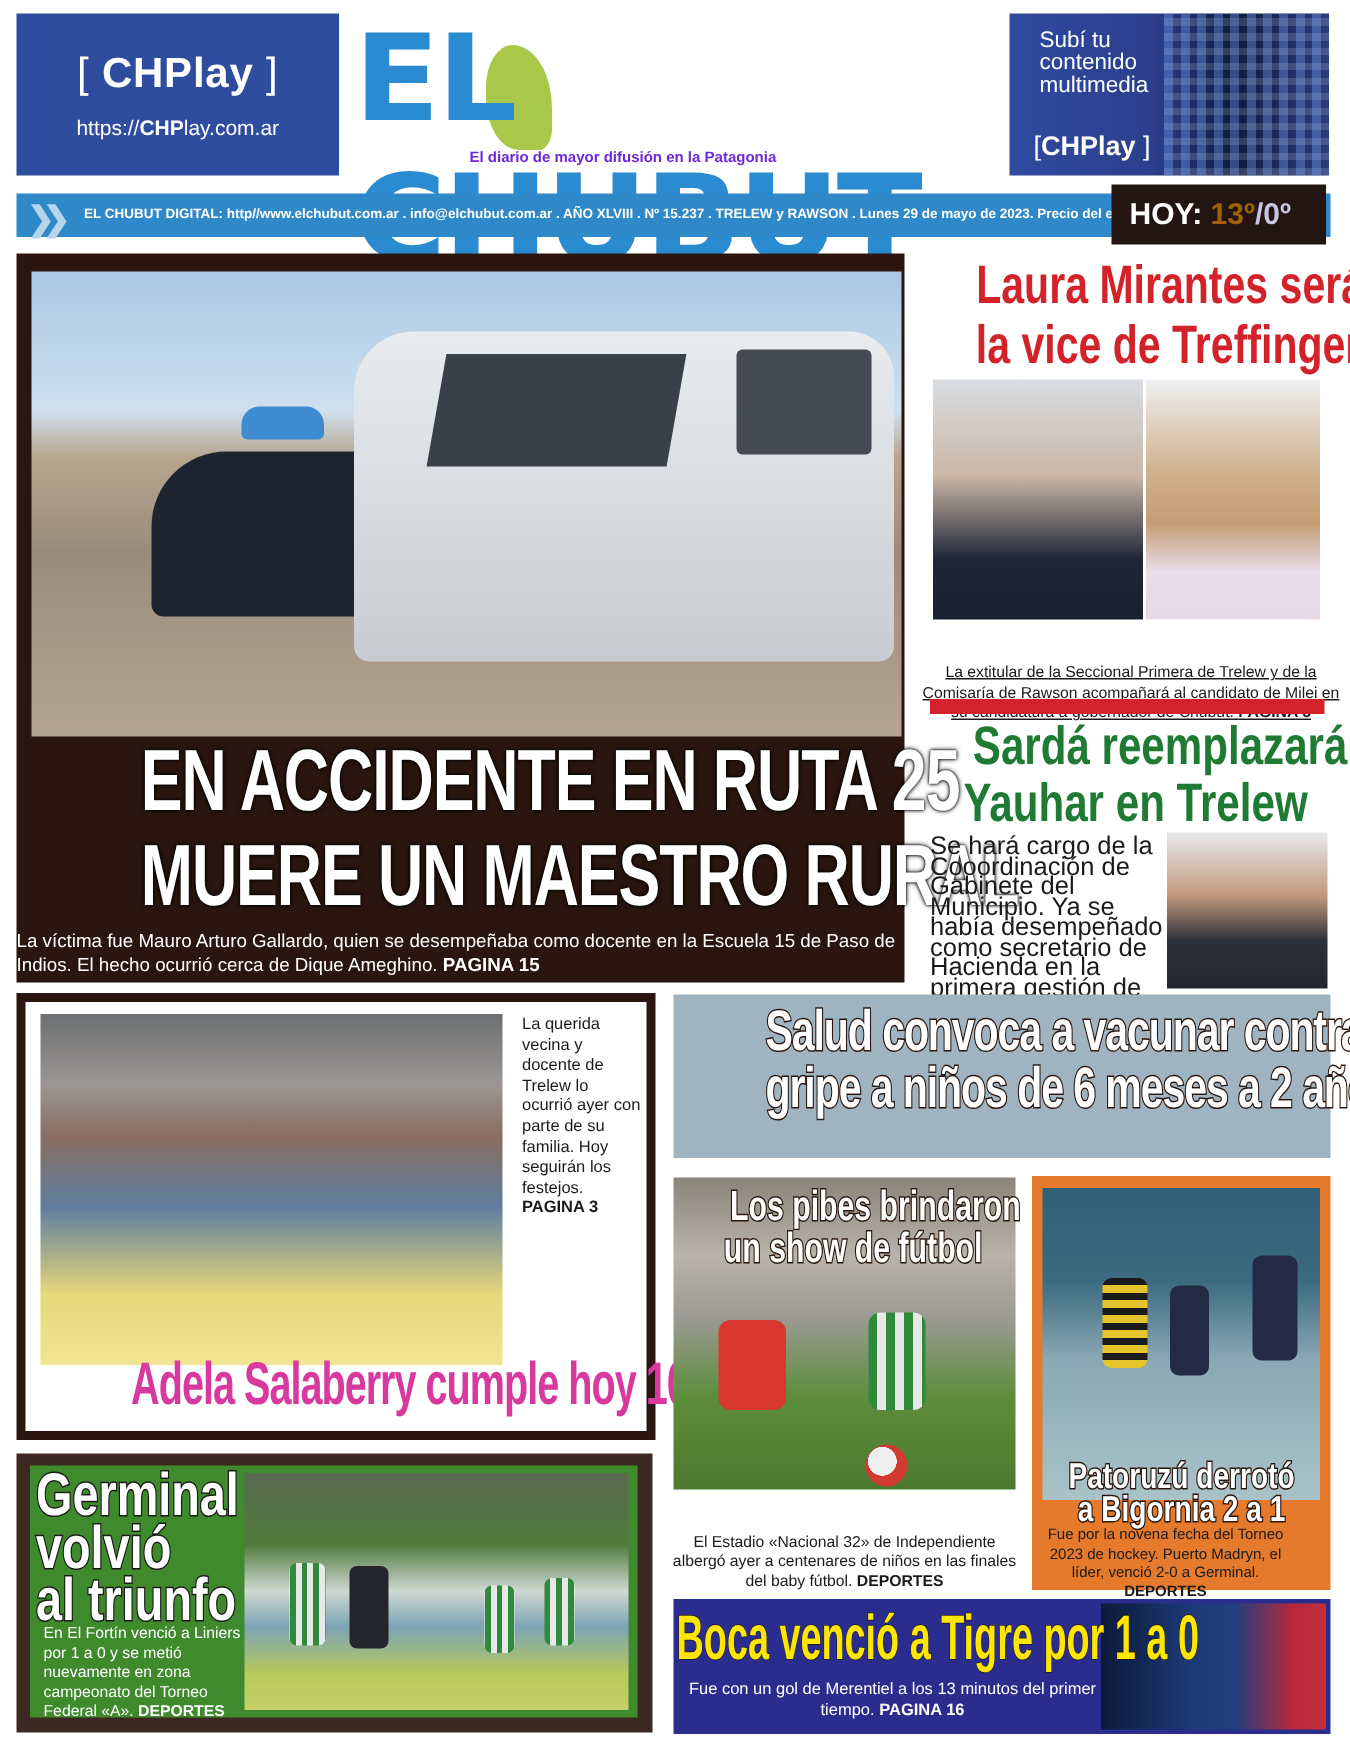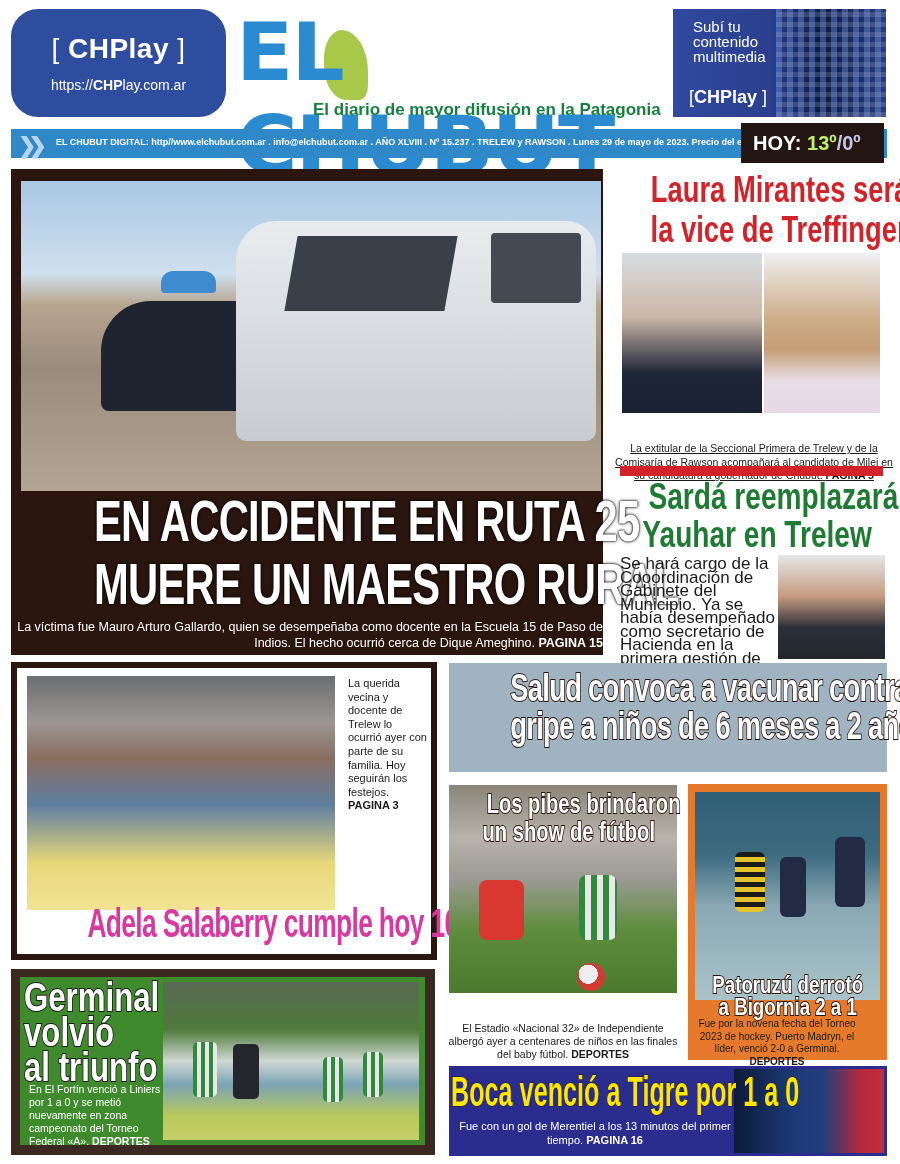--- a/index.html
+++ b/index.html
@@ -1,53 +1,53 @@
 <!DOCTYPE html>
 <html><head>
 <meta charset="utf-8">
 <style>
   * { box-sizing: border-box; margin: 0; padding: 0; }
   body { width: 900px; height: 1164px; background: #ffffff; position: relative; overflow: hidden; font-family: "Liberation Sans", sans-serif; }
   .abs { position: absolute; }
 
   
-  #ad-left { left: 11px; top: 9px; width: 215px; height: 108px; background: #2f4d9e; color: #fff; text-align: center; border-radius: 27px; }
+  #ad-left { left: 11px; top: 9px; width: 215px; height: 108px; background: #2f4d9e; color: #fff; text-align: center; }
   #ad-left .brand { font-size: 28px; font-weight: bold; margin-top: 24px; letter-spacing: 0.5px; }
   #ad-left .brand .br { font-weight: normal; }
   #ad-left .url { font-size: 14px; margin-top: 12px; }
   #logo { left: 236px; top: 18px; width: 430px; height: 82px; }
   #logo .lt { position: absolute; font-family: "DejaVu Sans", sans-serif; font-weight: bold; font-size: 80px; letter-spacing: -2px; color: #2a8bd0; top: -12px; transform: scaleX(1.05); transform-origin: left top; }
   #logo .map { position: absolute; left: 88px; top: 12px; width: 44px; height: 70px; background: #a8c84a; border-radius: 40% 60% 20% 50%; }
-  #tagline { left: 313px; top: 100px; font-size: 17px; font-weight: bold; color: #15803d; }
+  #tagline { left: 313px; top: 100px; font-size: 10px; font-weight: bold; color: #6d28d9; }
   #ad-right { left: 673px; top: 9px; width: 213px; height: 108px; background: linear-gradient(90deg, #2f4aa0 0%, #2b3f8c 45%, #101a40 70%, #2a3c7a 100%); color: #fff; overflow: hidden; }
   #ad-right .screens { position: absolute; right: 0; top: 0; width: 110px; height: 108px;
     background: repeating-linear-gradient(90deg, rgba(120,170,255,0.35) 0 6px, transparent 6px 11px), repeating-linear-gradient(0deg, rgba(255,255,255,0.15) 0 5px, transparent 5px 10px); }
   #ad-right .txt { position: absolute; left: 20px; top: 10px; font-size: 15px; line-height: 15px; }
   #ad-right .brand { position: absolute; left: 16px; top: 78px; font-size: 18px; font-weight: bold; }
 
   #infobar { left: 11px; top: 129px; width: 876px; height: 29px; background: #2f88c8; }
   #infobar .chev { position: absolute; left: 7px; top: 4px; color: #b8d4ec; font-size: 22px; font-weight: bold; letter-spacing: -8px; }
   #infobar .text { position: absolute; left: 45px; top: 8px; font-size: 9px; font-weight: bold; color: #fff; white-space: nowrap; }
   #weather { left: 741px; top: 123px; width: 143px; height: 40px; background: #231612; color: #fff; font-weight: bold; font-size: 20px; line-height: 40px; padding-left: 12px; white-space: nowrap; }
-  #weather .max { color: #bef264; }
+  #weather .max { color: #a16207; }
   #weather .min { color: #c8c6e6; }
 
   
   #main { left: 11px; top: 169px; width: 592px; height: 486px; background: #2a160e; }
   #main .photo { position: absolute; left: 10px; top: 12px; width: 580px; height: 310px;
      background: linear-gradient(180deg, #a9c8e4 0%, #cfe0ee 30%, #b7a58f 40%, #9a8c7c 60%, #b3a493 100%); }
   #main .van { position: absolute; left: 215px; top: 40px; width: 360px; height: 220px; background: linear-gradient(180deg, #e9ecef, #c8ccd0); border-radius: 40px 30px 10px 10px; }
   #main .van-win { position: absolute; left: 270px; top: 55px; width: 160px; height: 75px; background: #3a4048; transform: skewX(-10deg); }
   #main .van-win2 { position: absolute; left: 470px; top: 52px; width: 90px; height: 70px; background: #454a52; border-radius: 4px; }
   #main .car { position: absolute; left: 80px; top: 120px; width: 170px; height: 110px; background: #1e2430; border-radius: 50px 30px 8px 8px; }
   #main .car2 { position: absolute; left: 140px; top: 90px; width: 55px; height: 22px; background: #3f8bd0; border-radius: 12px 12px 4px 4px; }
   #main .hl { position: absolute; left: 0; width: 592px; text-align: center; color: #fff; font-size: 58px; line-height: 60px; font-weight: bold; text-shadow: 0 0 4px #000, 0 0 2px #000; white-space: nowrap; font-family: "Liberation Sans", sans-serif; transform: scaleX(0.72); transform-origin: center top; letter-spacing: -1px; }
   #main .hl1 { top: 322px; }
   #main .hl2 { top: 385px; }
-  #main .dek { position: absolute; left: 0; width: 592px; top: 450px; text-align: right; color: #fff; font-size: 12.5px; line-height: 16px; }
+  #main .dek { position: absolute; left: 0; width: 592px; top: 450px; text-align: left; color: #fff; font-size: 12.5px; line-height: 16px; }
   .pg { font-weight: bold; }
 
   
   #laura-hl { left: 610px; top: 170px; width: 282px; text-align: center; color: #d2232a; font-size: 36px; line-height: 40px; font-weight: bold; }
   #laura-hl span { display: inline-block; transform: scaleX(0.76); white-space: nowrap; }
   #laura-photo1 { left: 622px; top: 253px; width: 140px; height: 160px; background: linear-gradient(180deg, #d8dde2 0%, #cbb7a6 40%, #1f2638 75%, #1a2133 100%); }
   #laura-photo2 { left: 764px; top: 253px; width: 116px; height: 160px; background: linear-gradient(180deg, #eef0f2 0%, #cfae8a 40%, #c49d74 60%, #e8dde8 80%, #e6d8e4 100%); }
   #laura-dek { left: 615px; top: 442px; width: 278px; text-align: center; font-size: 10.5px; line-height: 13.5px; color: #1a1a1a; text-decoration: underline; }
   #redbar { left: 620px; top: 466px; width: 263px; height: 10px; background: #d2232a; }
 

